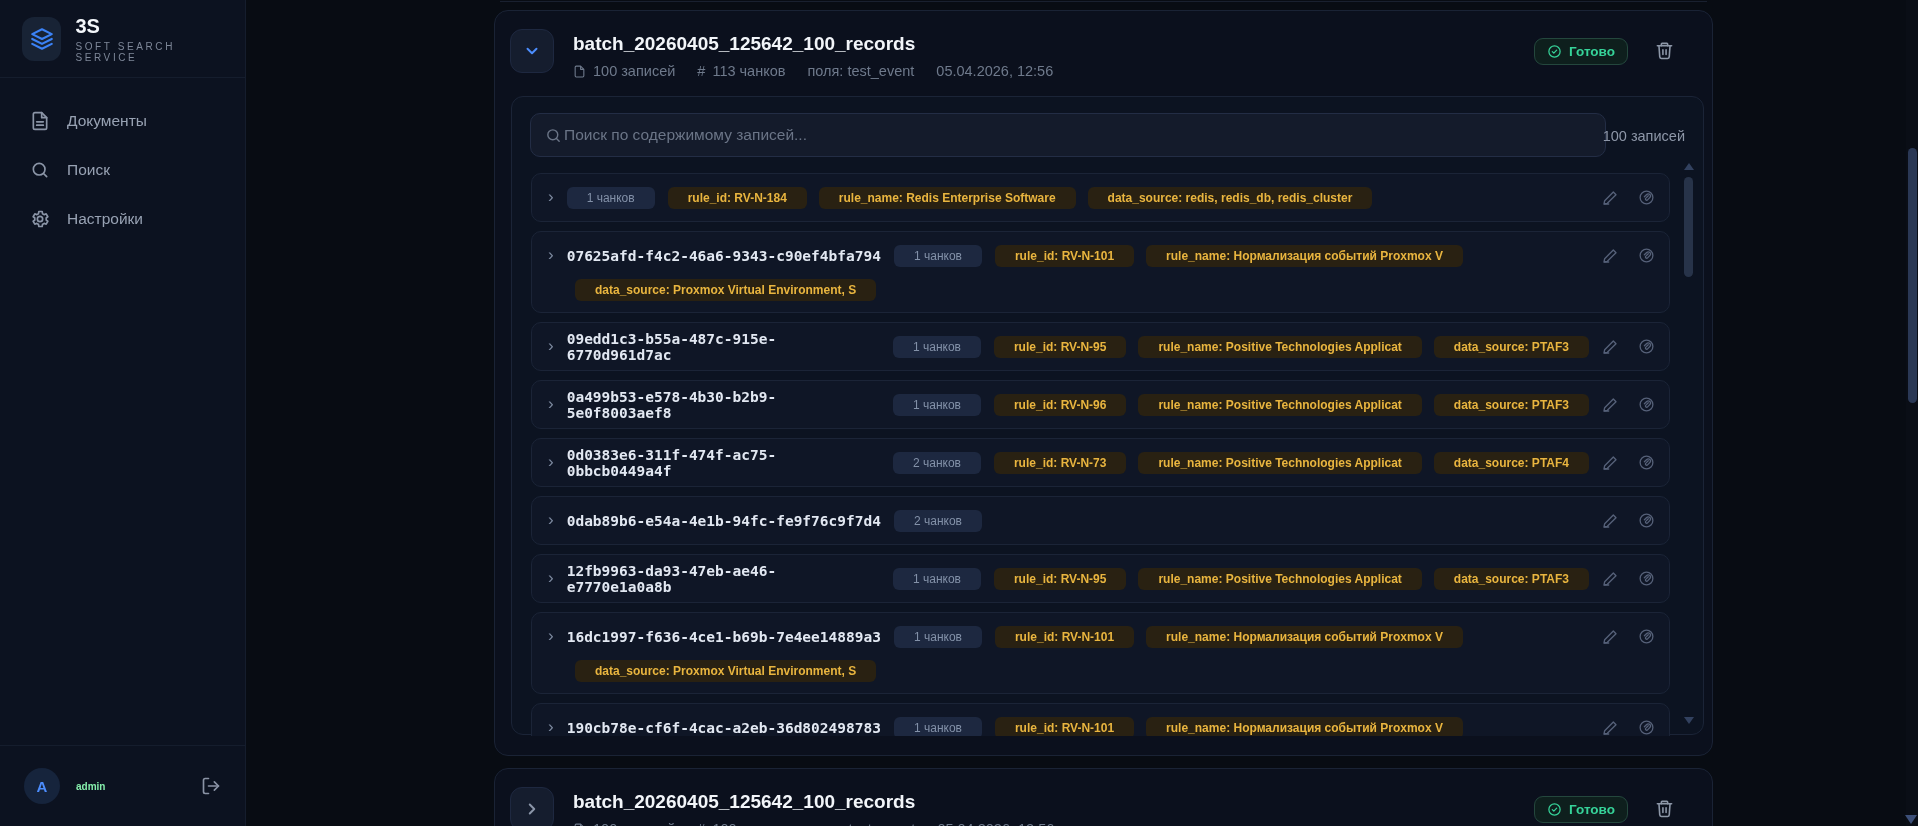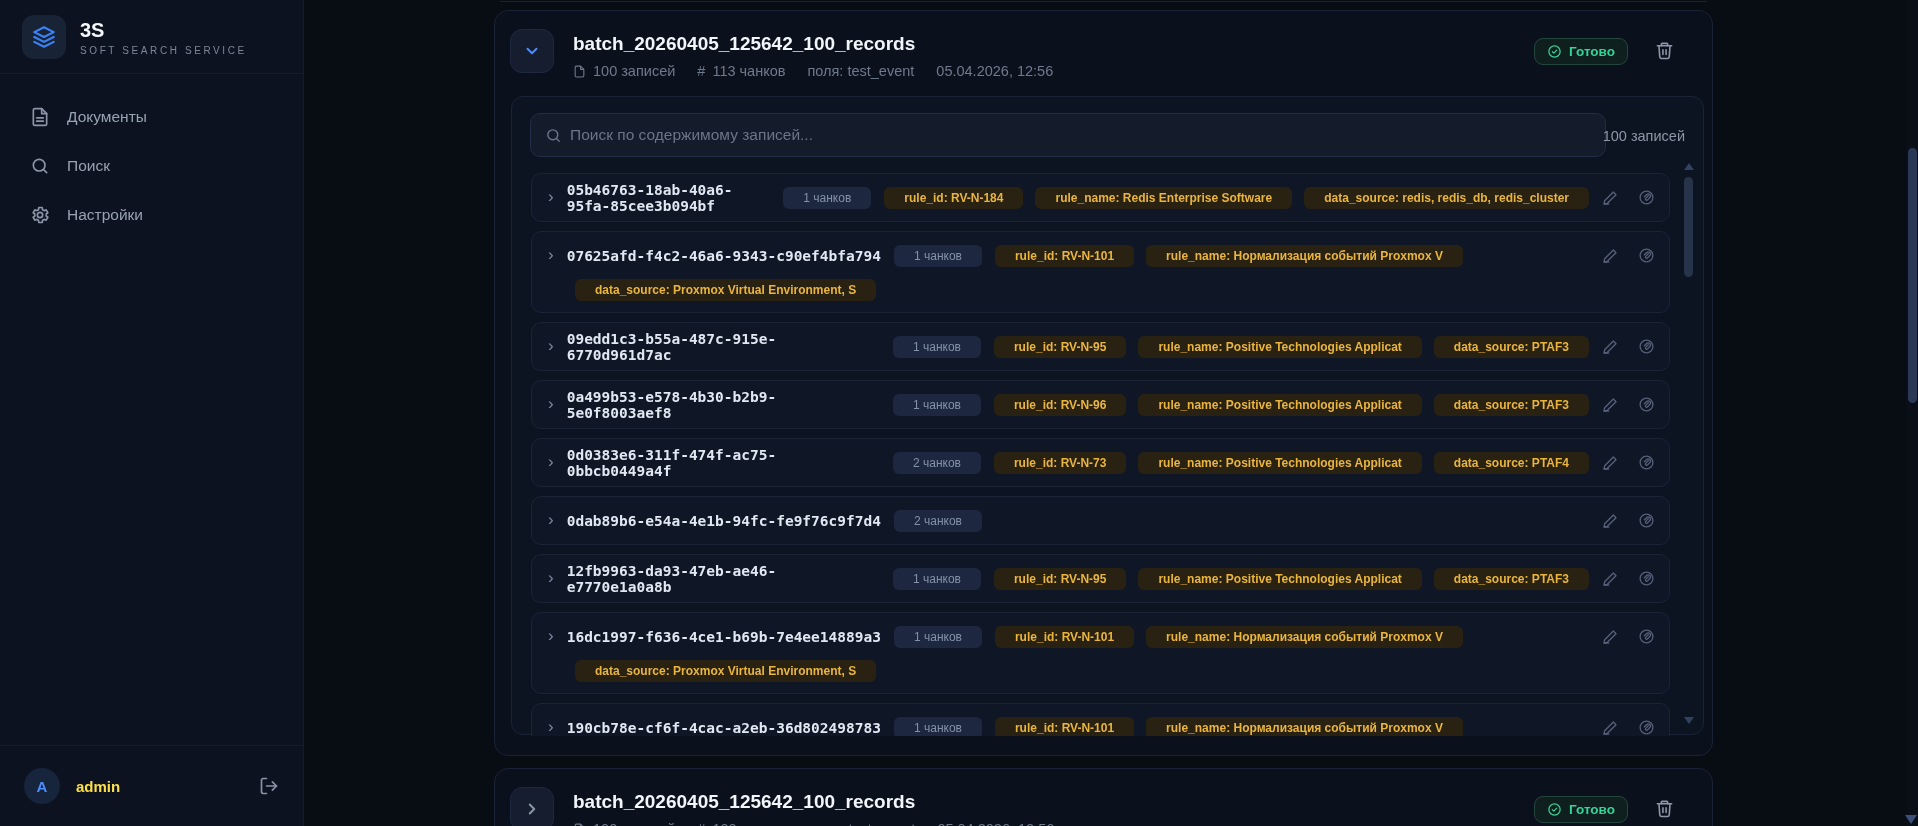--- a/index.html
+++ b/index.html
@@ -7,21 +7,21 @@
   body {
     background:#080c13;
     font-family:"Liberation Sans", sans-serif;
     color:#eef2f7;
     position:relative;
   }
   svg { display:block; }
 
   
   .sidebar {
-    position:absolute; left:0; top:0; width:304px; height:826px;
+    position:absolute; left:0; top:0; width:246px; height:826px;
     background:#0c1220; border-right:1px solid #151d2d;
   }
   .brand-row { display:flex; align-items:center; gap:14px; padding:15px 20px 14px 22px; }
   .brand-tile {
     width:44px; height:44px; border-radius:12px; background:#182335;
     display:flex; align-items:center; justify-content:center;
   }
   .brand-name { font-size:20px; font-weight:bold; color:#f4f7fb; line-height:1.1; }
   .brand-sub { font-size:10px; letter-spacing:2.6px; color:#7e8798; margin-top:4px; }
   .sidebar-divider { border-bottom:1px solid #151d2d; }
@@ -36,21 +36,21 @@
   .nav-item.active .nico { color:#4c8dfd; }
   .user-row {
     position:absolute; left:0; bottom:0; width:100%; height:81px;
     border-top:1px solid #151d2d; display:flex; align-items:center; padding:0 24px;
   }
   .avatar {
     width:36px; height:36px; border-radius:50%; background:#16243c;
     color:#4c8dfd; font-weight:bold; font-size:15px;
     display:flex; align-items:center; justify-content:center;
   }
-  .user-name { margin-left:16px; font-size:15px; color:#fde047; font-weight:bold; }
+  .user-name { margin-left:16px; font-size:10px; color:#86efac; font-weight:bold; }
   .logout-btn { margin-left:auto; color:#8a93a5; cursor:pointer; }
 
   
   .prev-card-edge { position:absolute; left:500px; top:1px; width:1207px; height:1px; background:#19202f; }
   .batch-card {
     position:absolute; left:494px; width:1219px;
     background:#0b101d; border:1px solid #1a2335; border-radius:14px;
   }
   .batch-card.first { top:10px; height:746px; }
   .batch-card.second { top:768px; height:90px; }
@@ -76,21 +76,21 @@
   .trash-btn { position:absolute; right:38px; top:30px; color:#8d97a8; cursor:pointer; }
 
   
   .records-panel {
     position:absolute; left:16px; top:85px; width:1193px; height:639px;
     background:#0c1321; border:1px solid #1b2437; border-radius:12px;
   }
   .search-box {
     position:absolute; left:18px; top:16px; width:1076px; height:44px;
     background:#141b2b; border:1px solid #232d45; border-radius:10px;
-    display:flex; align-items:center; padding:0 14px; gap:8px;
+    display:flex; align-items:center; padding:0 14px; gap:2px;
   }
   .search-box input {
     flex:1; background:transparent; border:none; outline:none;
     color:#c9d1dd; font-size:15.5px; font-family:"Liberation Sans", sans-serif;
   }
   .search-box input::placeholder { color:#6b7587; }
   .records-count { position:absolute; right:18px; top:31px; font-size:14.5px; color:#8e97a8; }
   .records-list {
     position:absolute; left:19px; top:76px; width:1139px; height:563px; overflow:hidden;
   }
@@ -261,21 +261,20 @@
           </svg>
       </span>
       <input type="text" value="" placeholder="Поиск по содержимому записей..." style="">
     </div>
     <div class="records-count">100 записей</div>
 
     <div class="records-list">
   <div class="record-row">
     <div class="row-main">
       <span class="row-chevron">›</span>
-      <span class="rec-id">05b46763-18ab-40a6-95fa-85cee3b094bf</span>
       <span class="chip chunk">1 чанков</span>
       <span class="badge-group">
               <span class="chip amber">rule_id: RV-N-184</span>
               <span class="chip amber">rule_name: Redis Enterprise Software</span>
               <span class="chip amber">data_source: redis, redis_db, redis_cluster</span>
             </span>
       <span class="row-actions">
         <span class="act">
           <span>
             <svg width="16" height="16" viewBox="0 0 24 24" fill="none" stroke="currentColor" stroke-width="2" stroke-linecap="round" stroke-linejoin="round">

